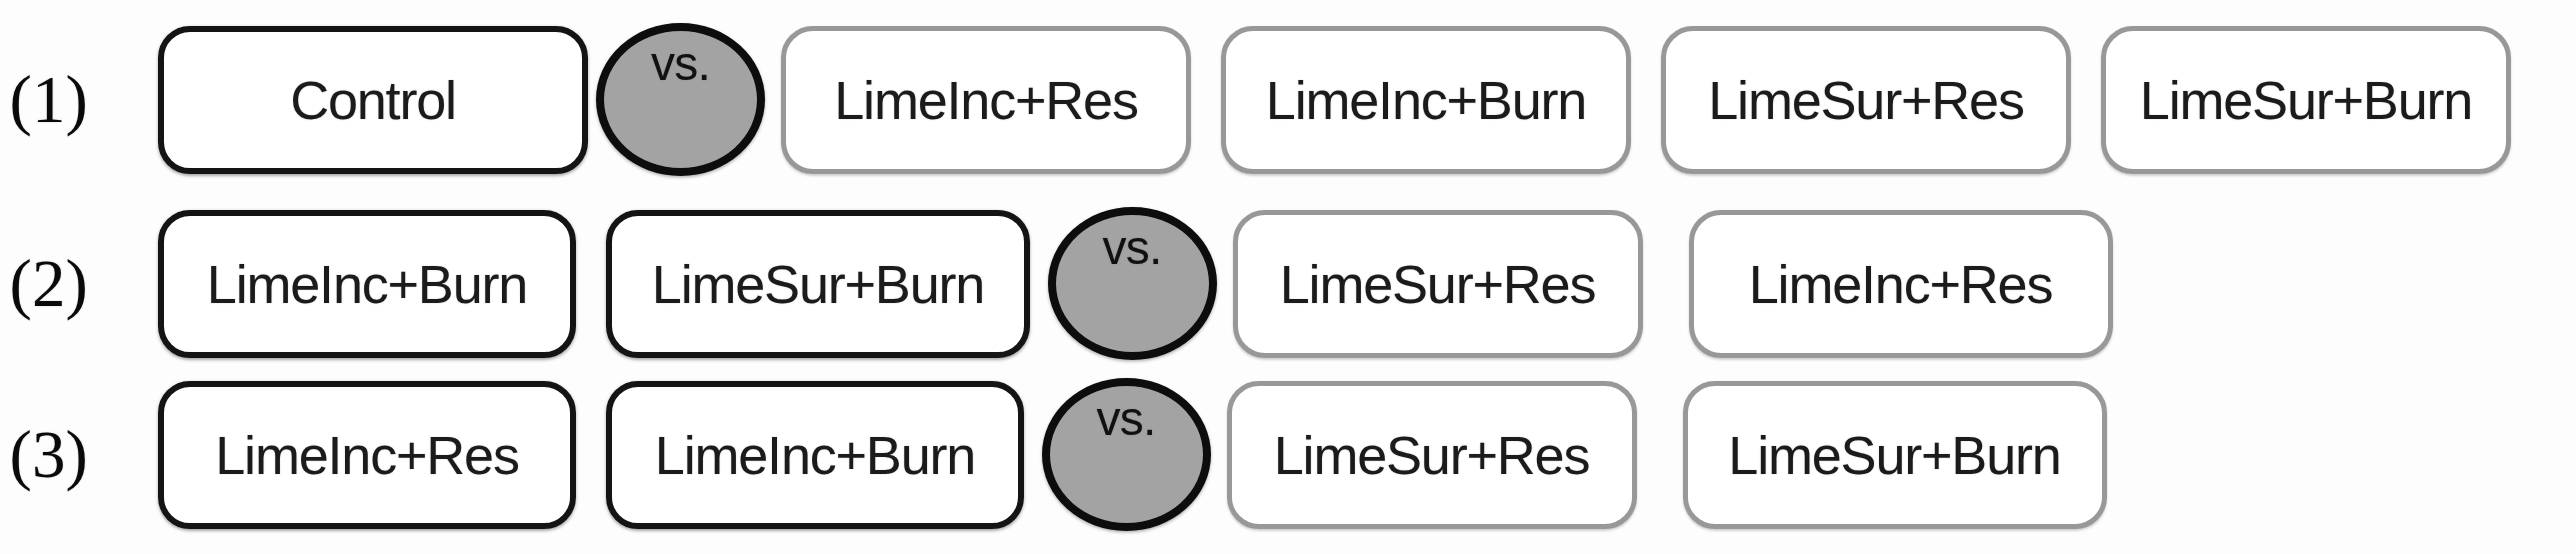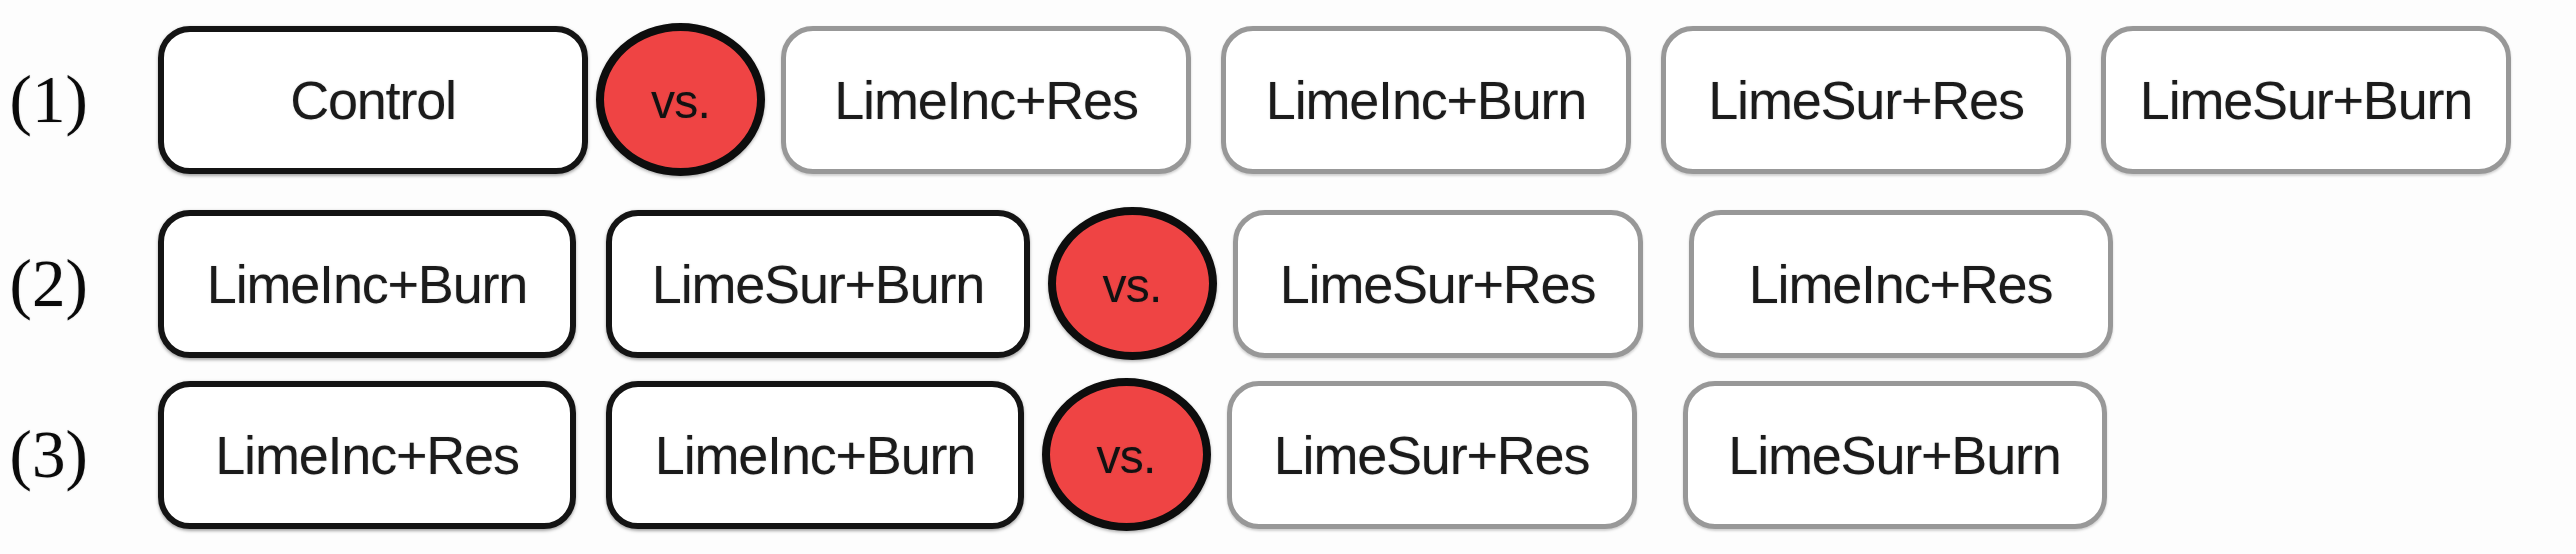--- a/index.html
+++ b/index.html
@@ -70,23 +70,22 @@
   .gap-lg { margin-right: 46px; }  
   .last   { margin-right: 0; }
 
   .vs {
     box-sizing: border-box;
     width: 169px;
     height: 153px;
     flex: 0 0 auto;
     border: 8.8px solid var(--vs-circle-border, #0d0d0d);
     border-radius: 50%;
-    background: #ef4444;
+    background: #a3a3a3;
     display: flex;
-    align-items: center;
     justify-content: center;
     margin-right: 16px;
     box-shadow: 0 1.6px 3.2px rgba(0,0,0,0.3);
   }
   .vs span {
     font-size: 48px;
     color: #111111;
     letter-spacing: -0.8px;
     text-shadow: 0 0 1.6px rgba(60,60,60,0.28);
     padding-top: 4.8px;

